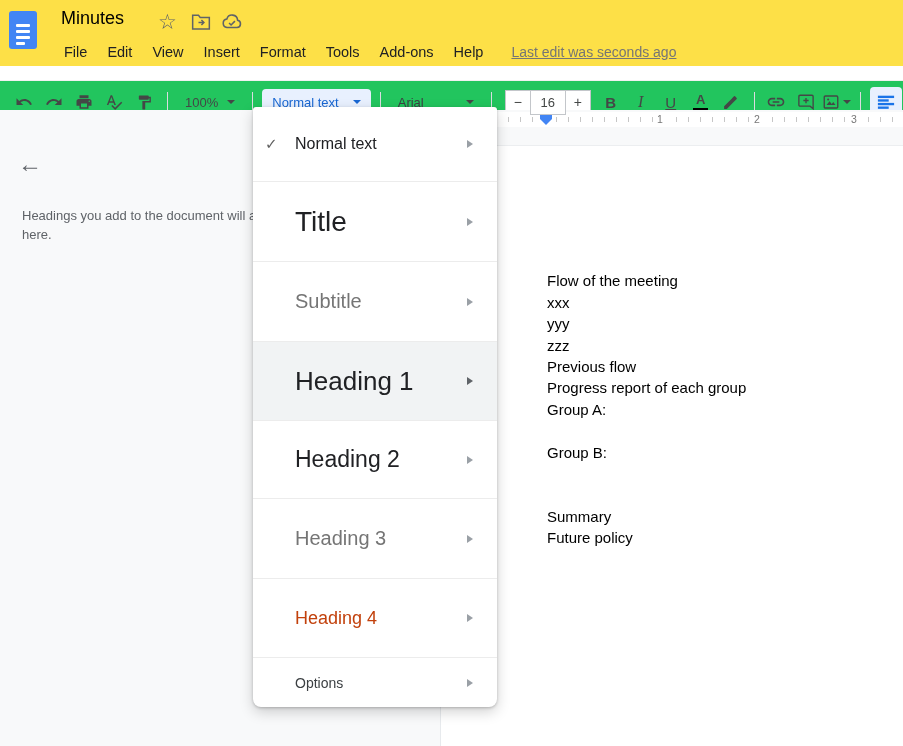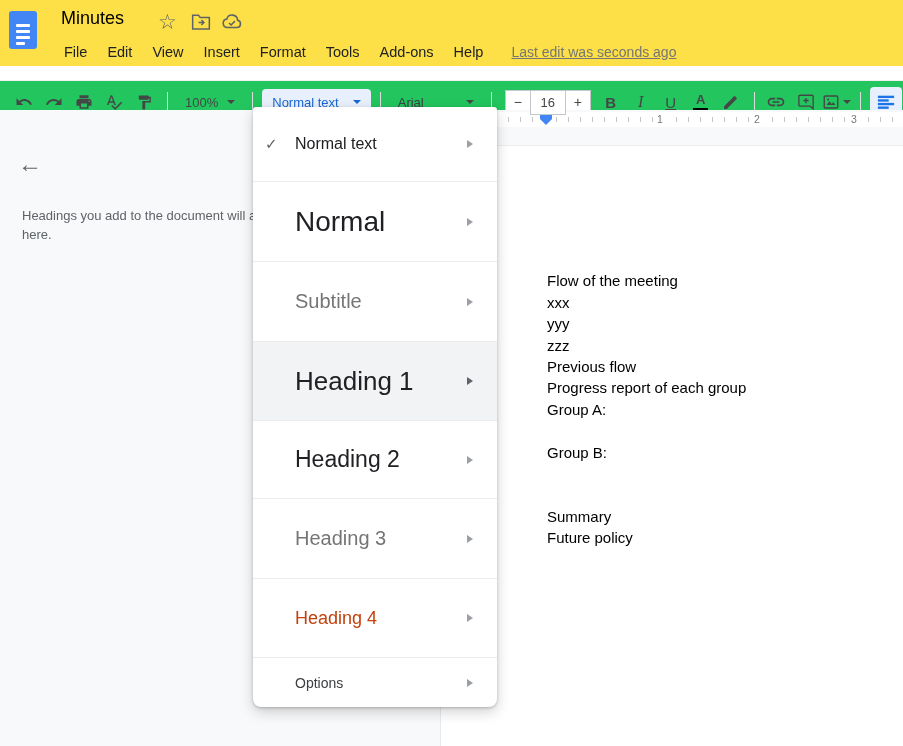--- a/index.html
+++ b/index.html
@@ -262,21 +262,21 @@
     </div>
   </div>
 
   <div class="style-dropdown">
     <div class="sm-row r0">
       <span class="sm-check">✓</span>
       <span class="lbl">Normal text</span>
       <span class="sm-arrow"></span>
     </div>
     <div class="sm-row r1">
-      <span class="lbl">Normal</span>
+      <span class="lbl">Title</span>
       <span class="sm-arrow"></span>
     </div>
     <div class="sm-row r2">
       <span class="lbl">Subtitle</span>
       <span class="sm-arrow"></span>
     </div>
     <div class="sm-row r3">
       <span class="lbl">Heading 1</span>
       <span class="sm-arrow"></span>
     </div>

